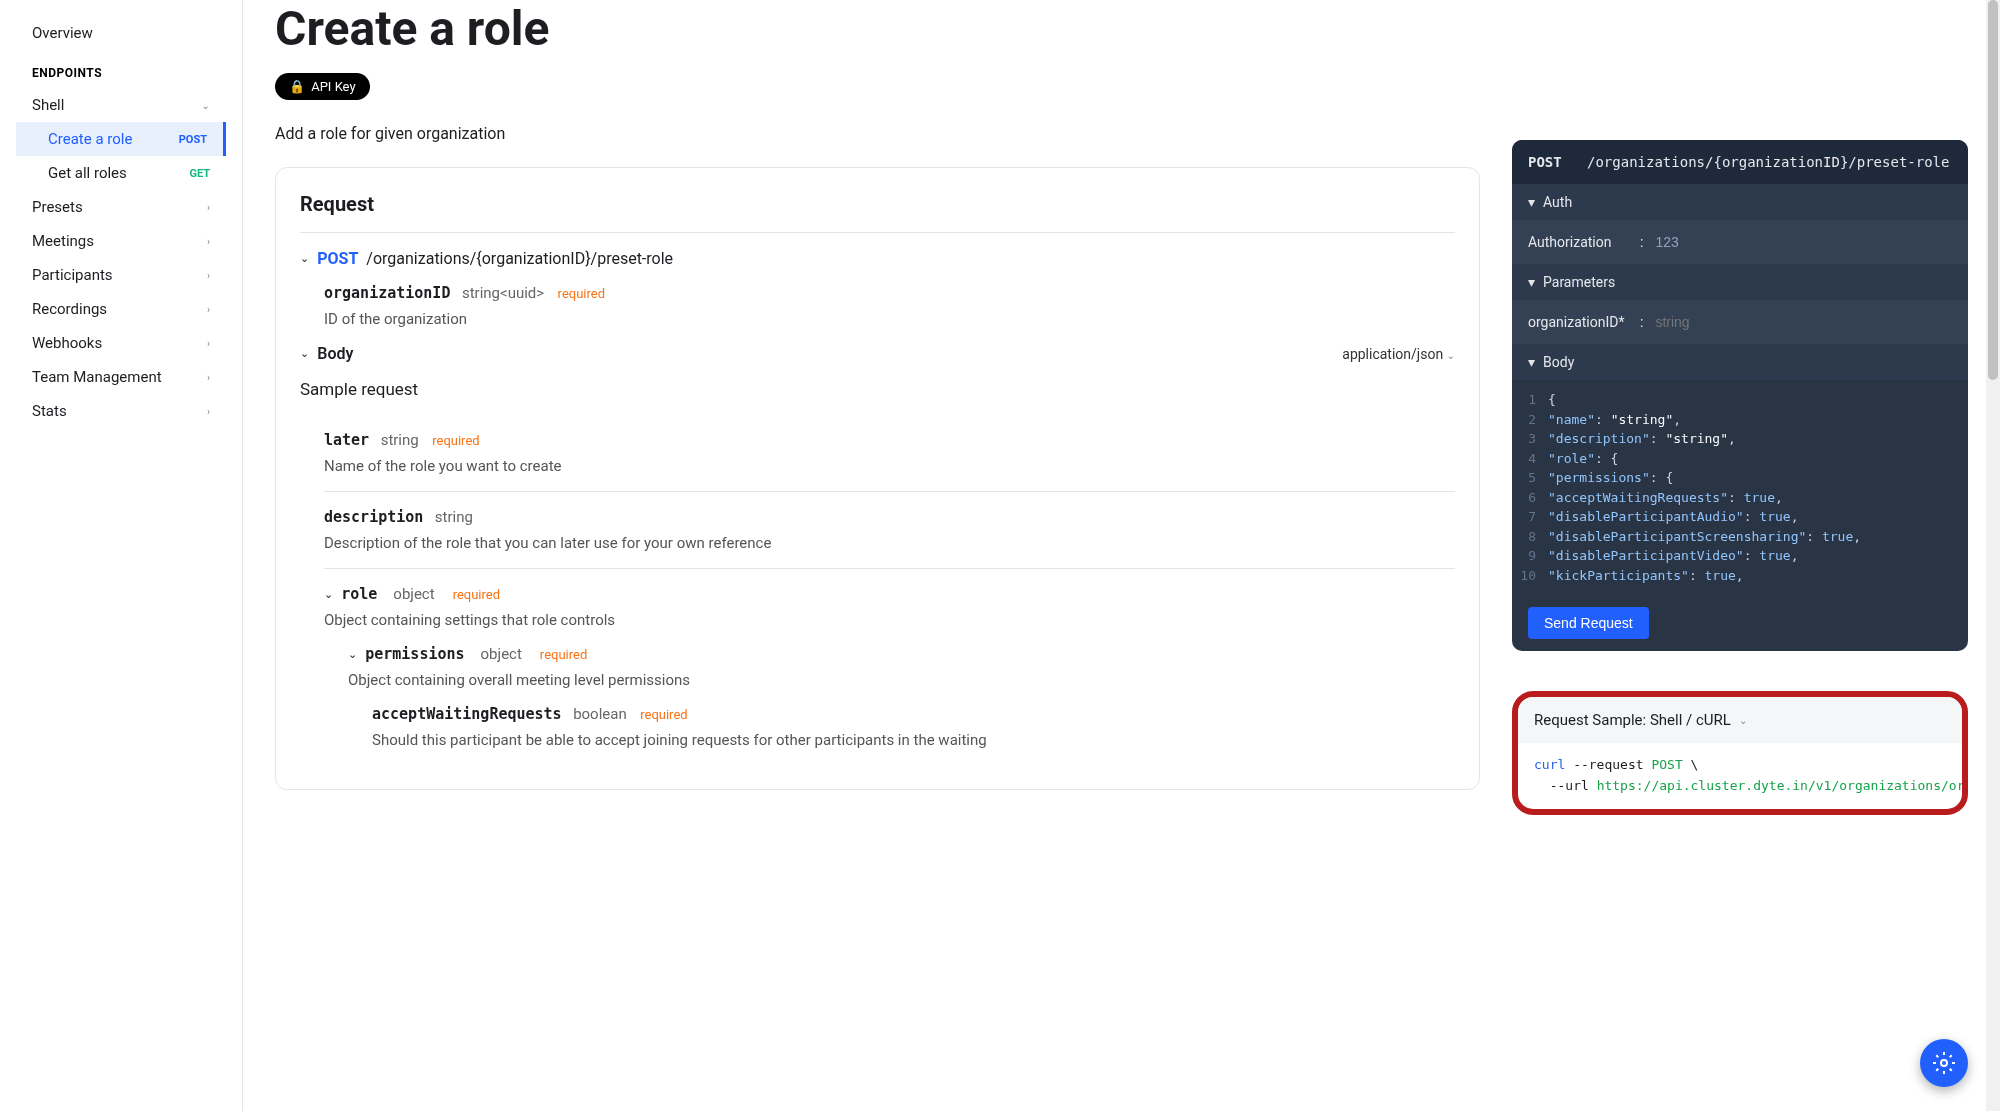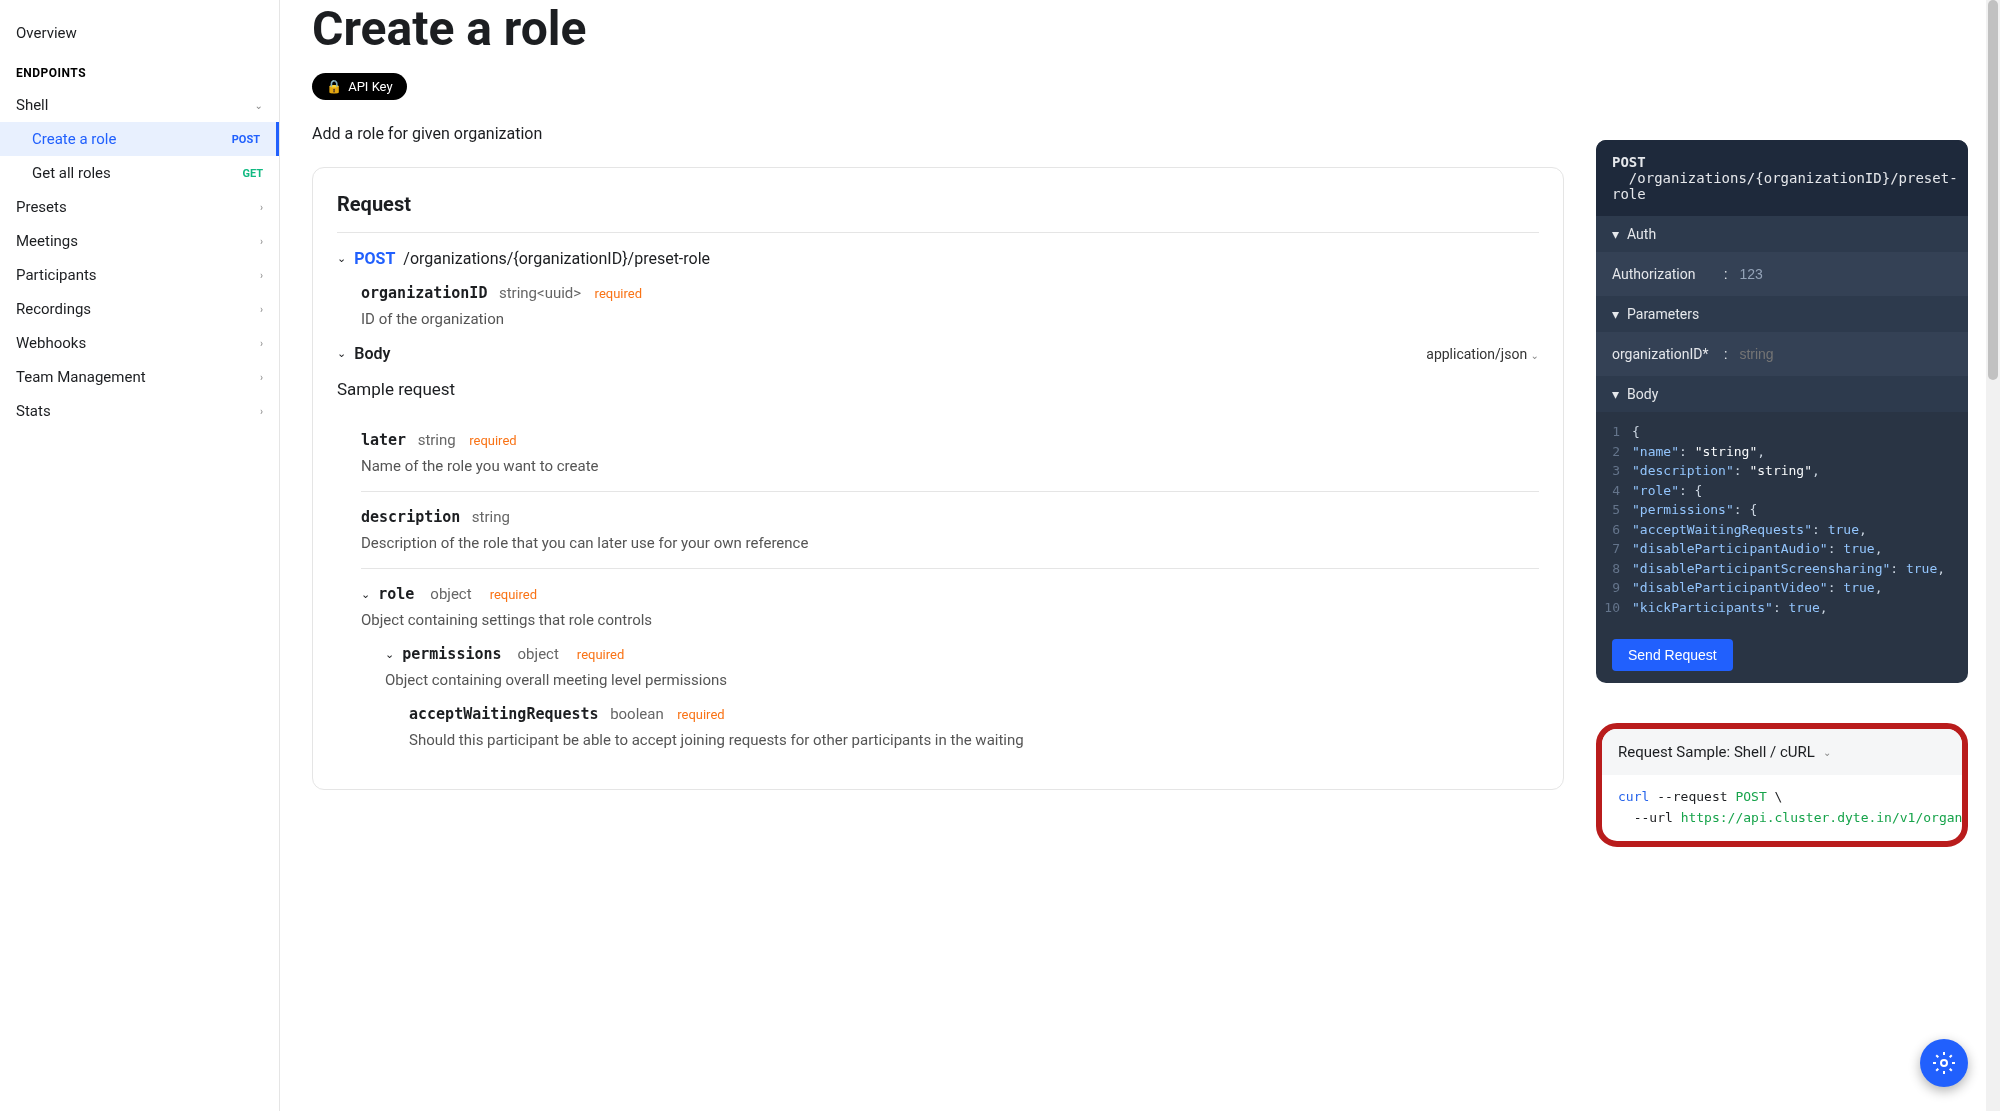--- a/index.html
+++ b/index.html
@@ -1,31 +1,31 @@
 <!DOCTYPE html>
 <html><head>
 <meta charset="utf-8">
 <style>
 * { box-sizing: border-box; margin: 0; padding: 0; }
 body { font-family: -apple-system, BlinkMacSystemFont, "Segoe UI", Roboto, sans-serif; font-size: 14px; color: #1c1e21; background: #fff; overflow: hidden; }
 .app { display: flex; height: 100vh; }
-.sidebar { width: 280px; border-right: 1px solid #e5e5e5; padding: 16px 0; overflow-y: auto; flex-shrink: 0; }
+.sidebar { width: 243px; border-right: 1px solid #e5e5e5; padding: 16px 16px; overflow-y: auto; flex-shrink: 0; }
 .sidebar-link { display: block; padding: 8px 16px; color: #1c1e21; text-decoration: none; cursor: pointer; font-size: 15px; }
 .section-label { padding: 16px 16px 8px; font-size: 12px; font-weight: 700; letter-spacing: 0.5px; color: #000000; }
 .nav-item { display: flex; justify-content: space-between; align-items: center; padding: 8px 16px; cursor: pointer; font-size: 15px; }
 .nav-sub { padding-left: 32px; display: flex; justify-content: space-between; align-items: center; padding-right: 16px; padding-top: 8px; padding-bottom: 8px; cursor: pointer; font-size: 15px; }
 .nav-sub.active { background: #e8f0fe; color: #2160fd; border-right: 3px solid #2160fd; }
 .chevron { font-size: 10px; color: #888; }
 .method-badge { font-size: 11px; font-weight: 700; }
 .method-post { color: #2160fd; }
 .method-get { color: #10b981; }
 .main { flex: 1; overflow-y: auto; padding: 0 32px 32px; min-width: 0; }
 .content-wrap { display: flex; gap: 32px; }
 .doc-col { flex: 1; min-width: 0; }
-.right-col { width: 372px; flex-shrink: 0; padding-top: 16px; }
+.right-col { width: 456px; flex-shrink: 0; padding-top: 16px; }
 .page-title { font-size: 48px; font-weight: 700; margin-bottom: 16px; }
 .api-key-pill { display: inline-flex; align-items: center; gap: 6px; background: #000; color: #fff; padding: 6px 14px; border-radius: 16px; font-size: 13px; margin-bottom: 24px; }
 .desc-text { font-size: 16px; margin-bottom: 24px; }
 .panel { border: 1px solid #e5e5e5; border-radius: 12px; padding: 24px; margin-bottom: 24px; background: #fff; }
 .panel h2 { font-size: 20px; font-weight: 700; margin-bottom: 16px; padding-bottom: 16px; border-bottom: 1px solid #e5e5e5; }
 .path-row { display: flex; align-items: center; gap: 8px; margin: 16px 0; }
 .caret { font-size: 11px; }
 .method-text { color: #2160fd; font-weight: 700; font-size: 16px; }
 .path-text { font-size: 16px; }
 .param-block { padding: 16px 0; border-bottom: 1px solid #e5e5e5; }

